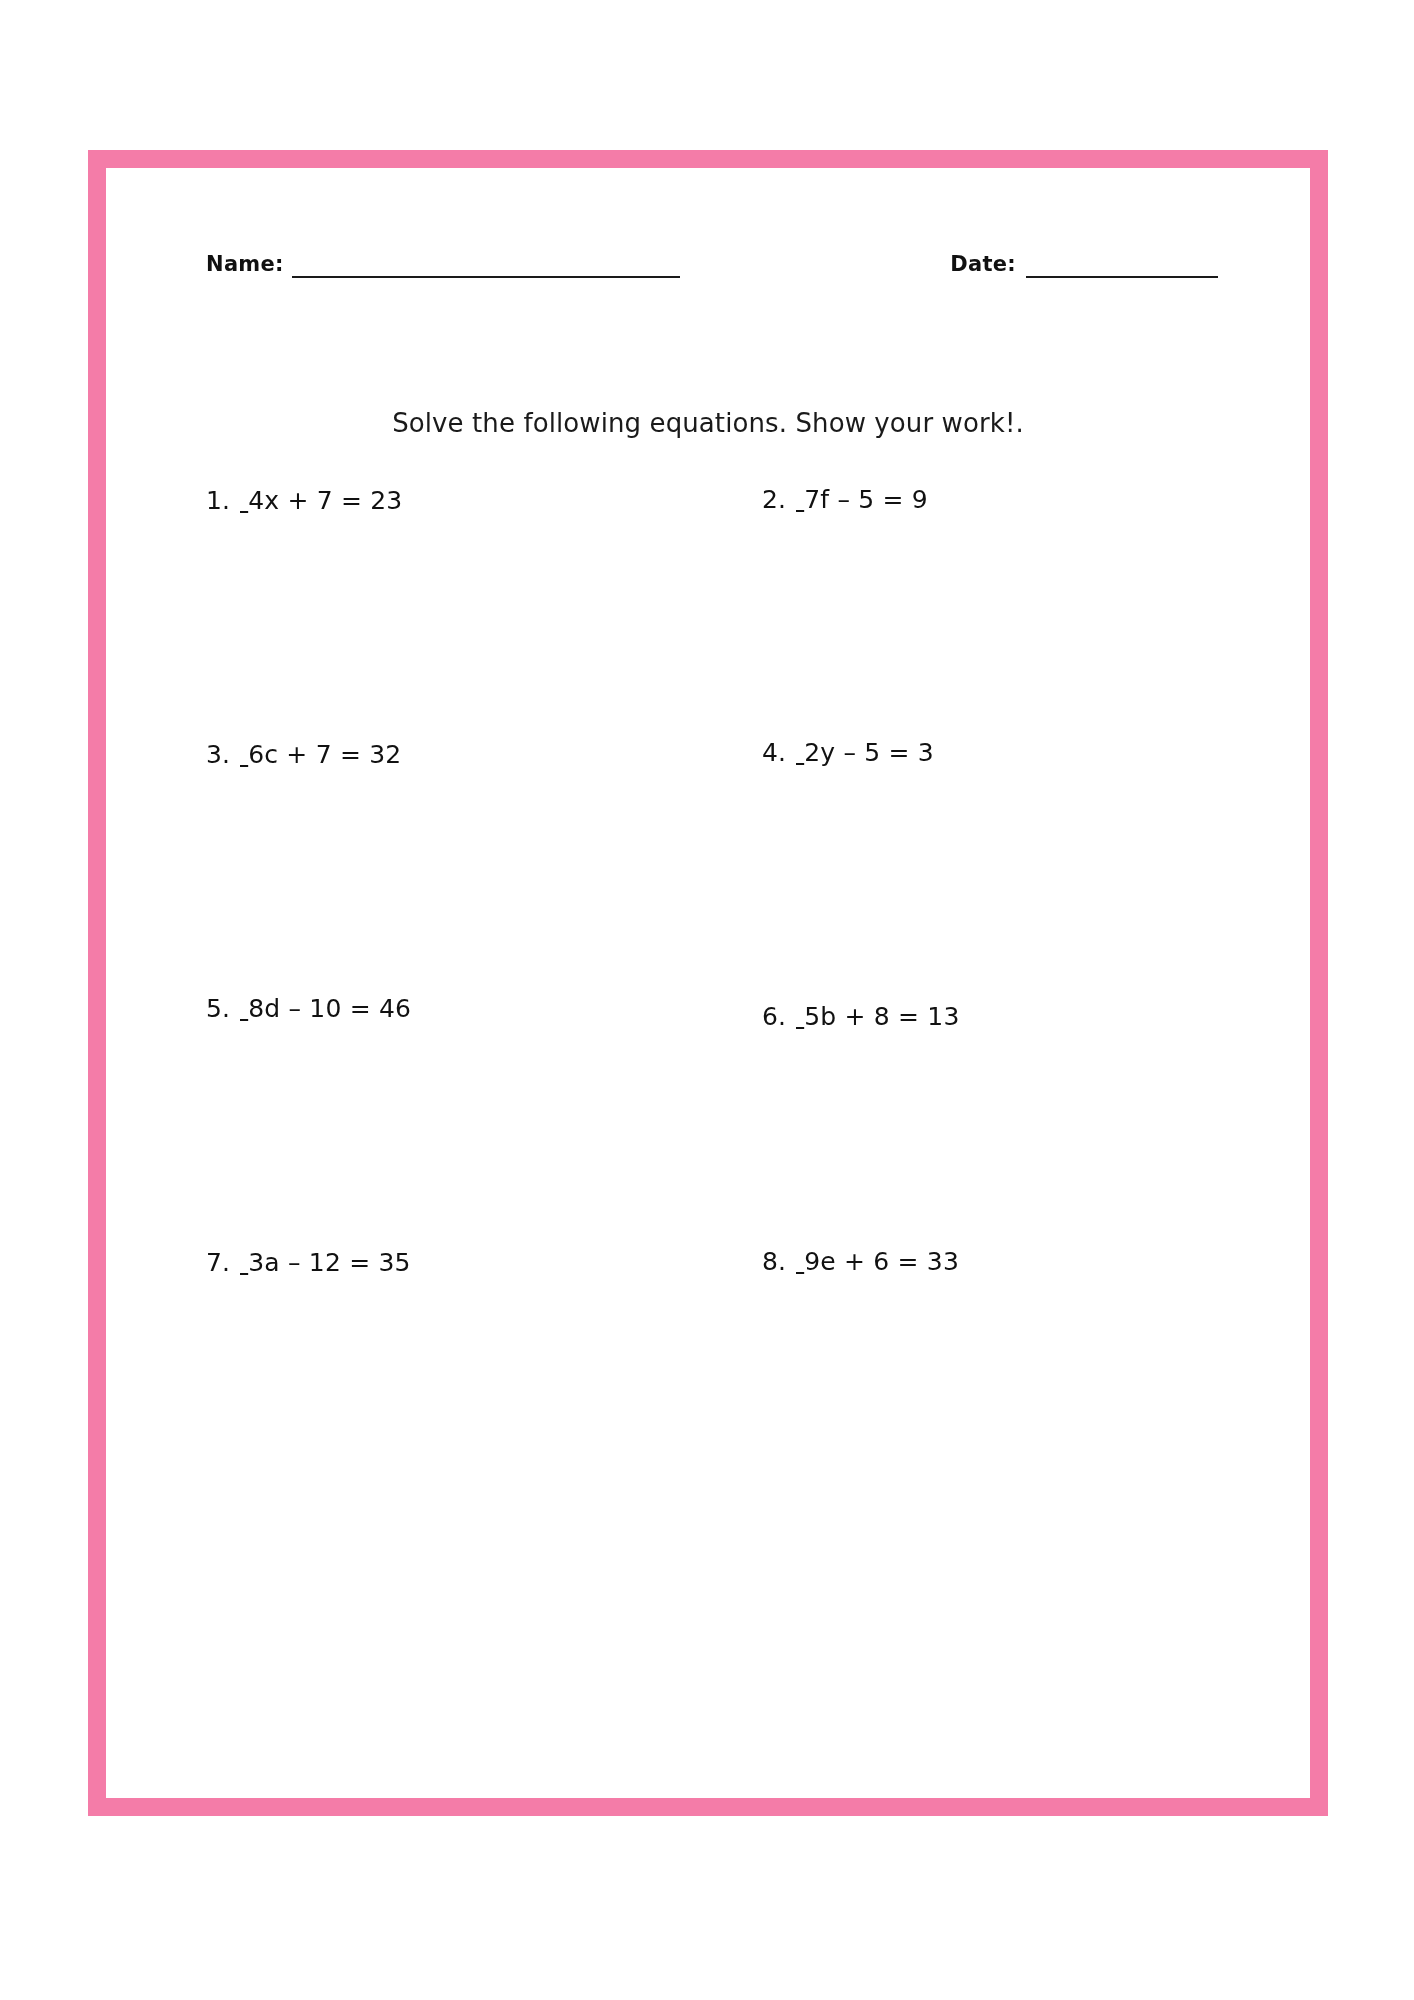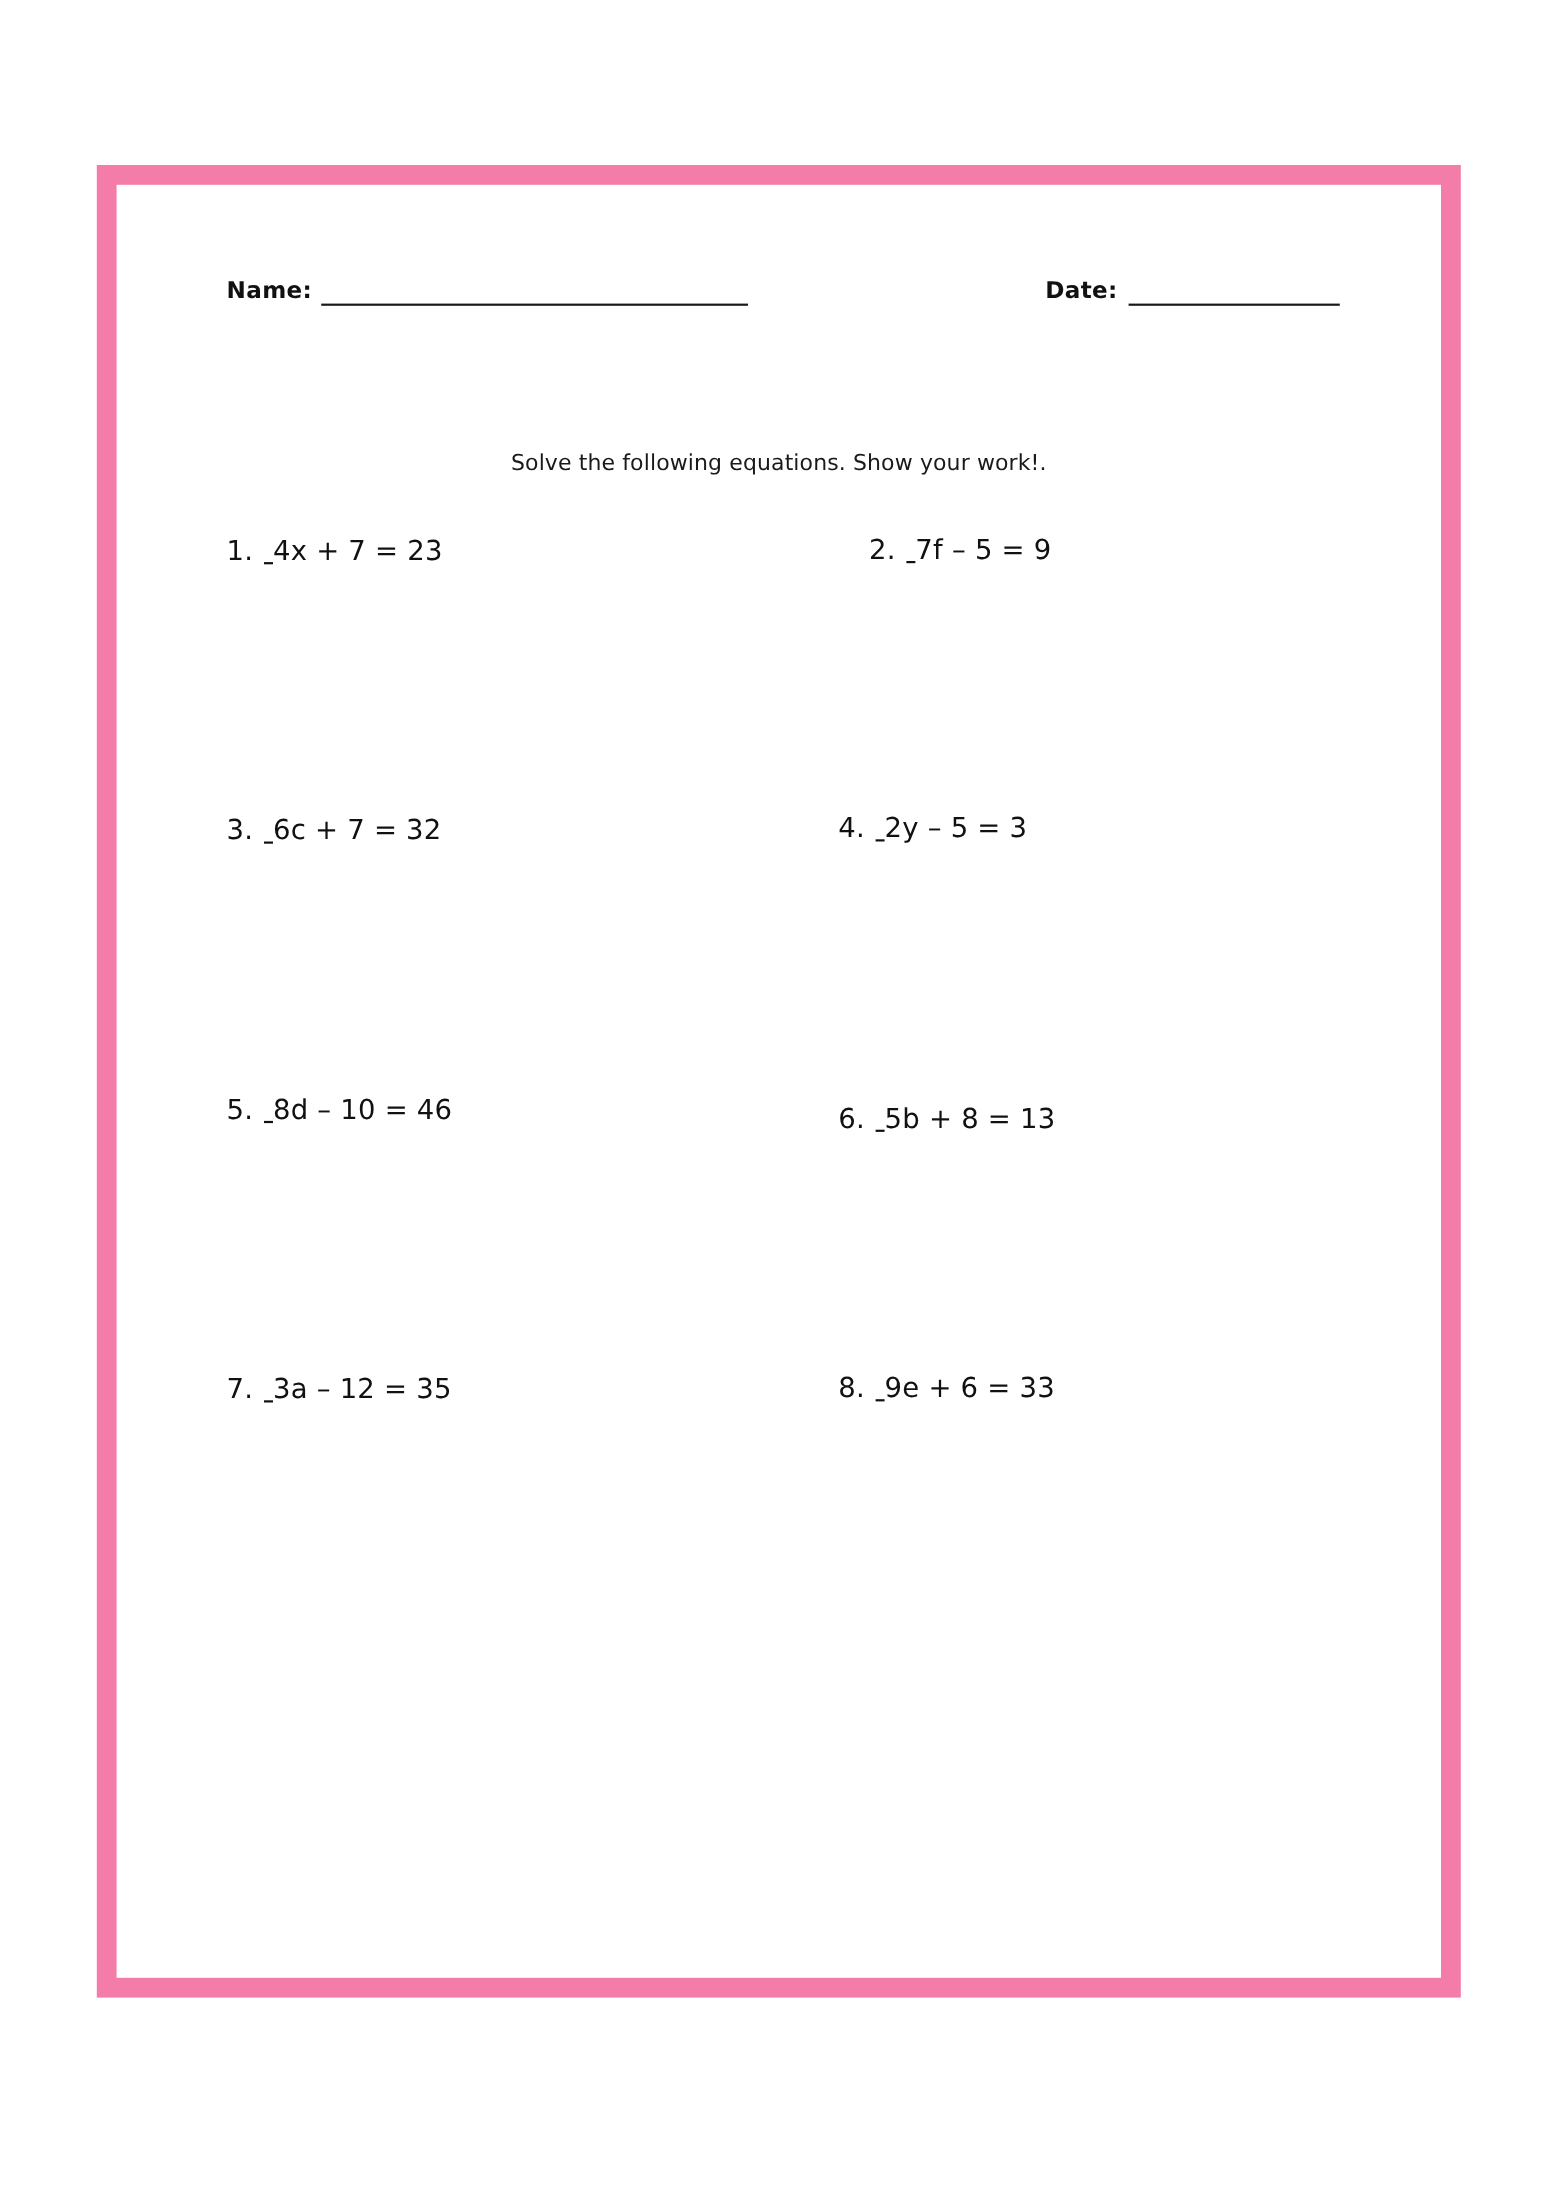--- a/index.html
+++ b/index.html
@@ -86,21 +86,21 @@
     letter-spacing: 0.5px;
     line-height: 1.05;
   }
   .subtitle {
     position: absolute;
     top: 240px;
     left: 0;
     right: 0;
     text-align: center;
     font-family: "DejaVu Sans", sans-serif;
-    font-size: 20px;
+    font-size: 26px;
     font-weight: 400;
     color: #1a1a1a;
     letter-spacing: 0.1px;
   }
 
   
   .problems {
     position: absolute;
     left: 100px;
     top: 318px;
@@ -124,21 +124,21 @@
     display: inline-block;
     min-width: 34px;
   }
   .problem .eq {
     display: inline-block;
   }
   .col-left { left: 0px; }
   .col-right { left: 556px; }
 
   
-  .row-1 .col-right { top: -1px; margin-left: 28px; }
+  .row-1 .col-right { top: -1px; }
   .row-3 .col-right { top: -8px; margin-top: 16px; }
   .row-2 .col-right { top: -2px; }
   .row-4 .col-right { top: -1px; }
 </style>
 </head>
 <body>
 
 <div class="page">
   <div class="worksheet-frame" style="border-color: rgb(244, 124, 168);">
     <div class="sheet-inner">

